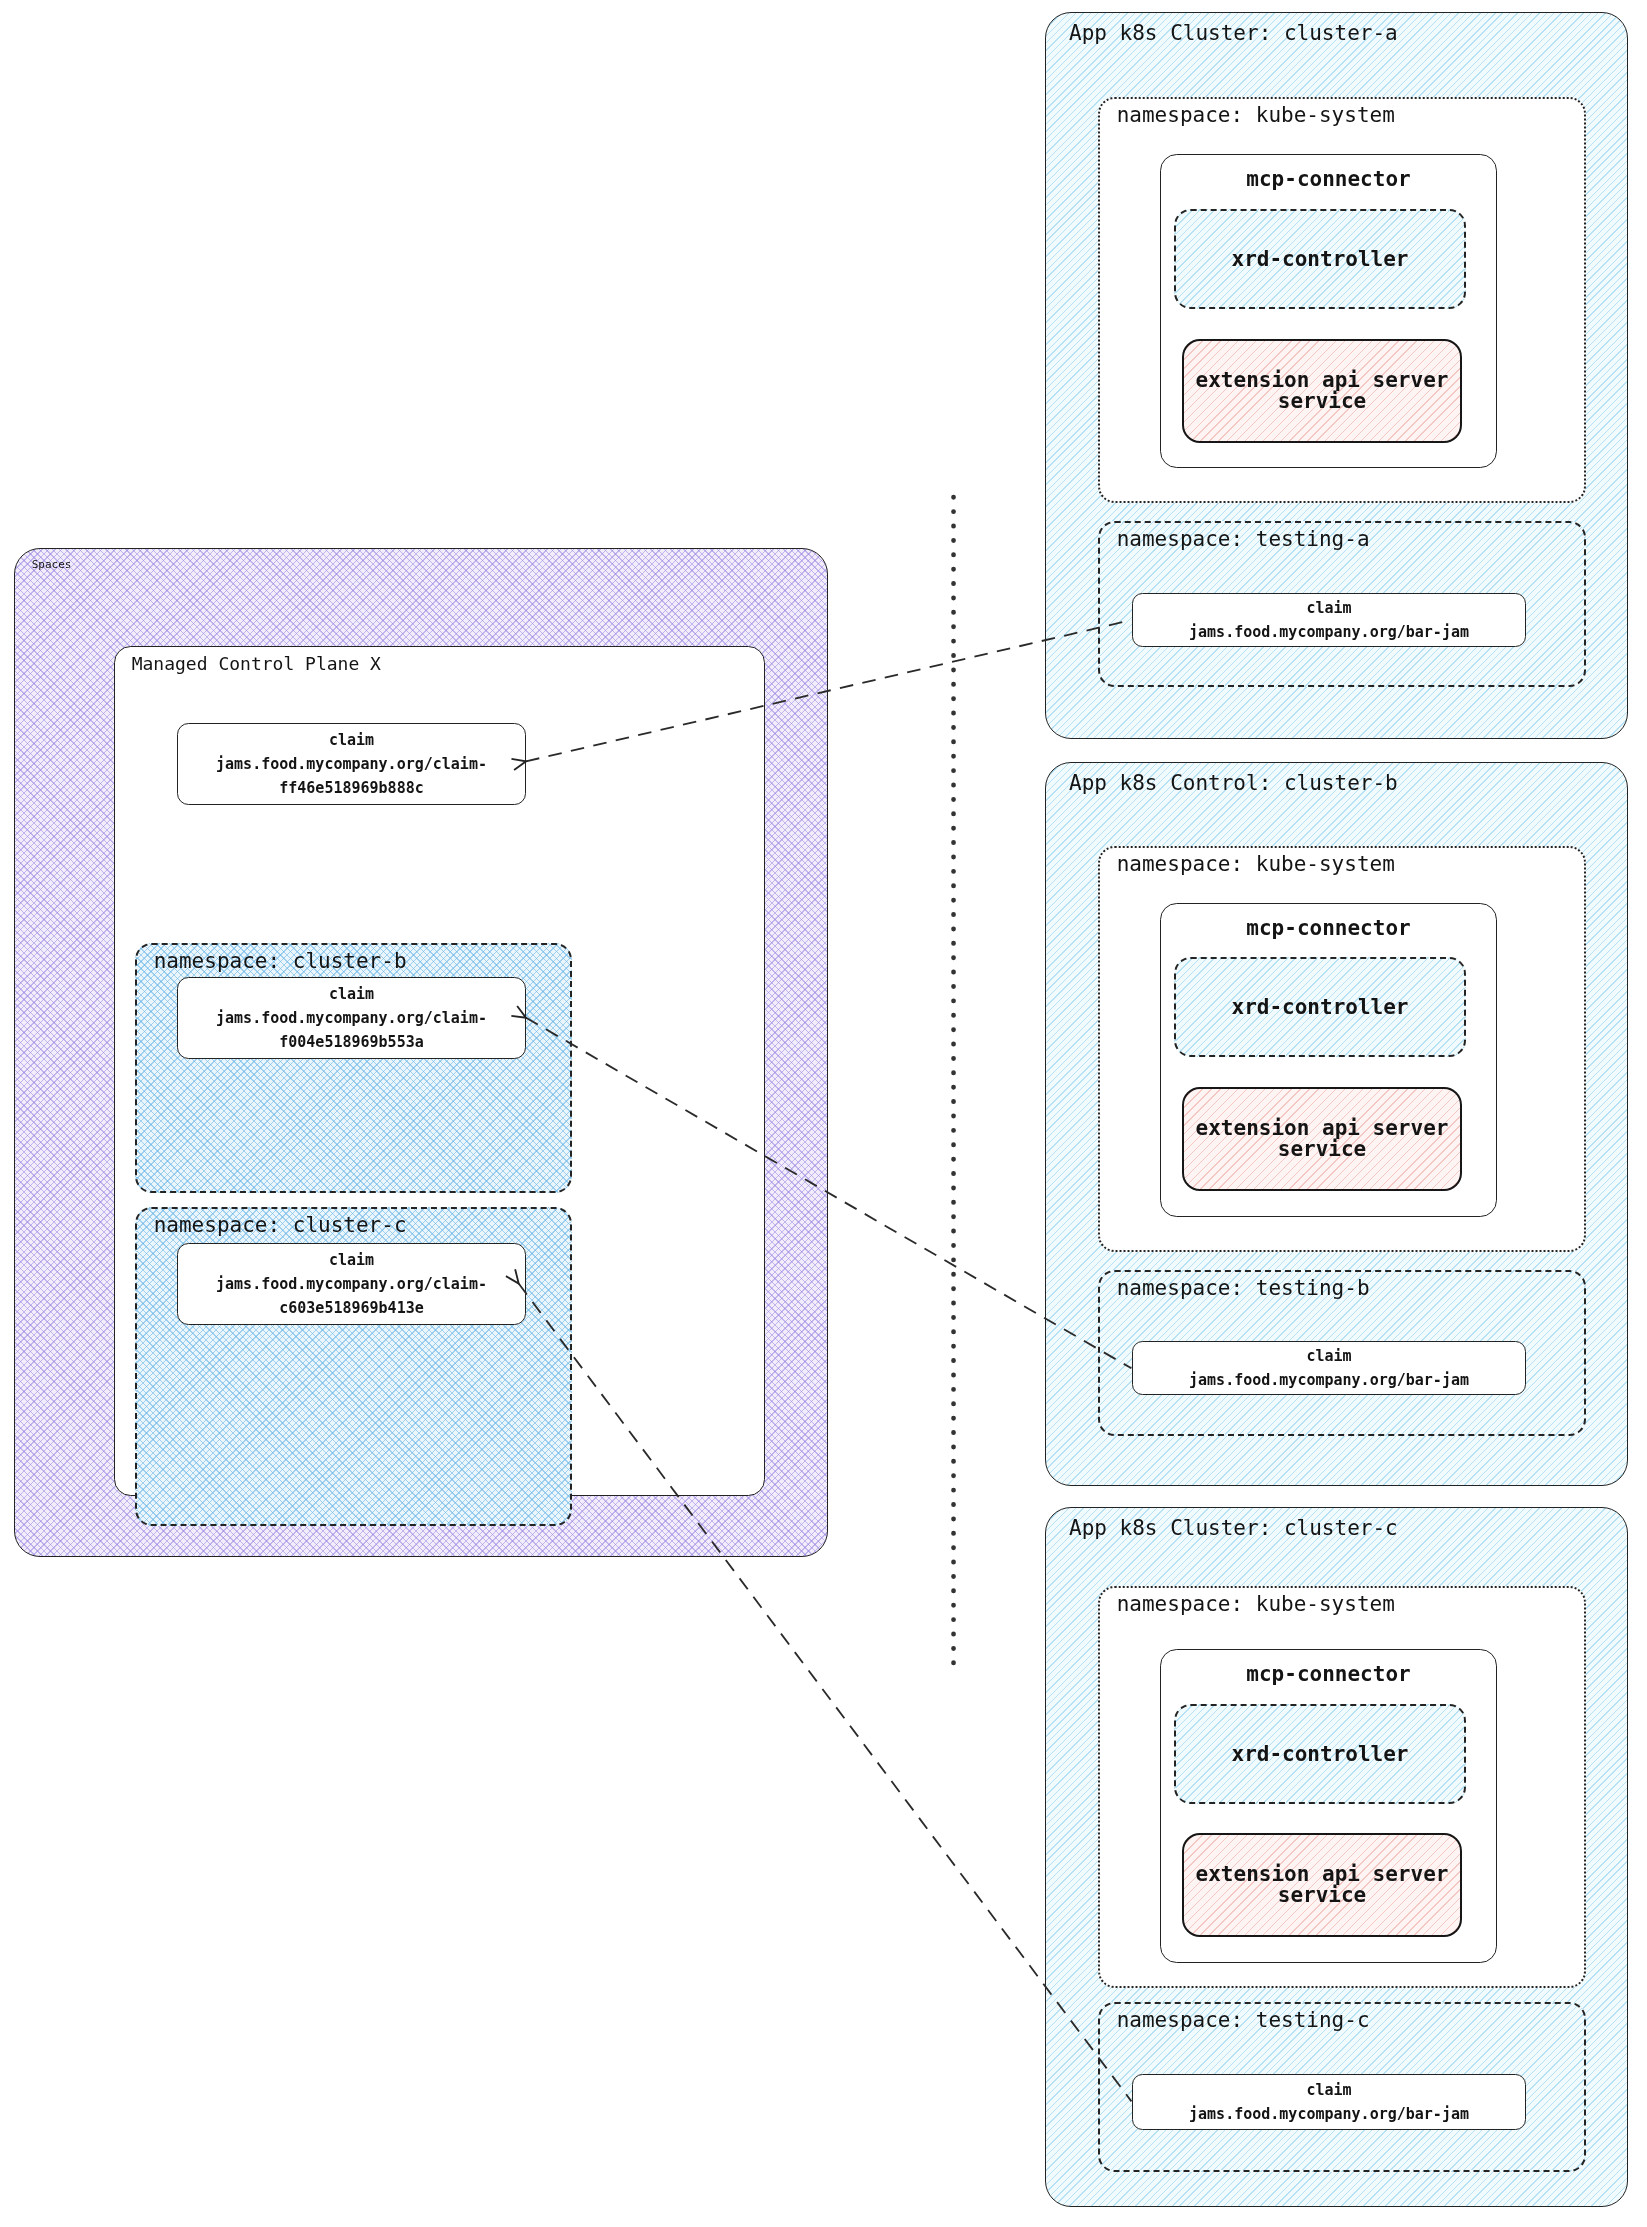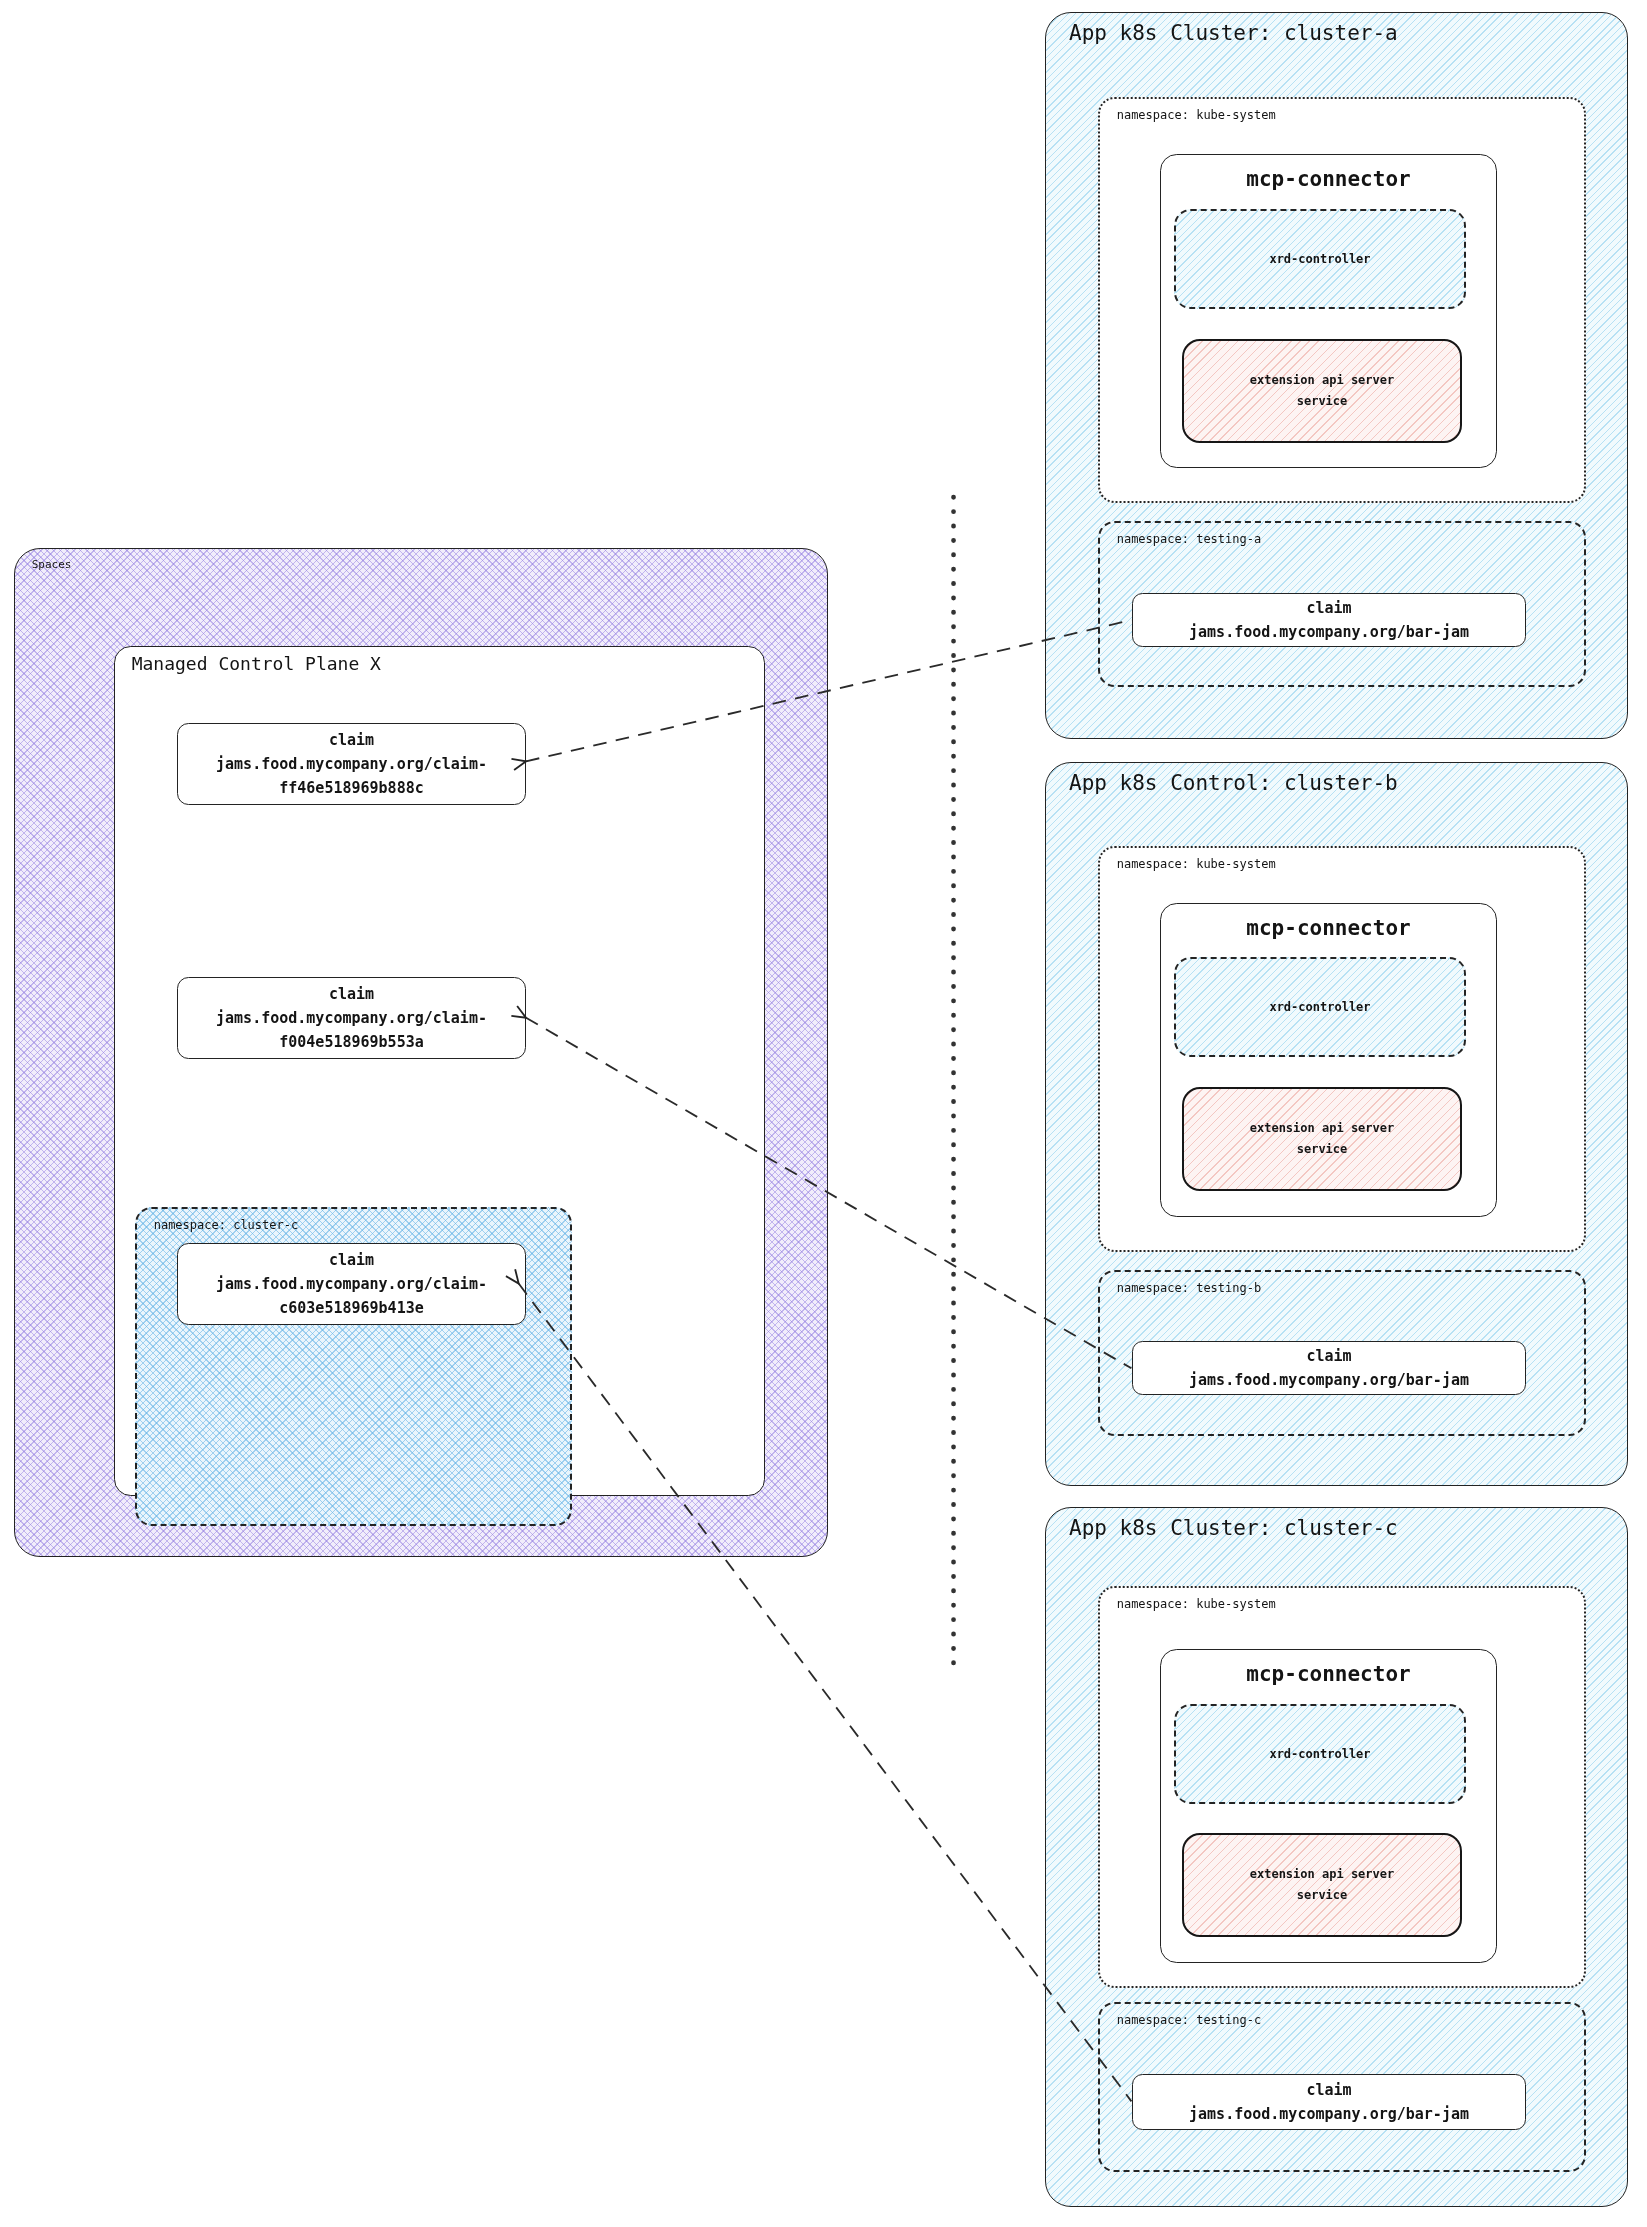--- a/index.html
+++ b/index.html
@@ -61,21 +61,21 @@
   
   .b-solid{border:1.6px solid #232323;}
   .b-solid-thick{border:2.6px solid #161616;}
   .b-dashed{border:2.1px dashed #232323;}
   .b-dotted{border:2.1px dotted #232323;}
   .r-lg{border-radius:26px;}
   .r-md{border-radius:16.7px;}
   .r-sm{border-radius:11.5px;}
   
   .fs-title{font-size:21px;line-height:25px;}
-  .fs-ns{font-size:12px;line-height:21px;}
+  .fs-ns{font-size:21px;line-height:21px;}
   .fs-claim{font-size:15px;line-height:24px;}
   .fs-small{font-size:11px;line-height:20px;}
   .fs-mcpx{font-size:18px;line-height:22px;}
   svg.connectors{position:absolute;left:0;top:0;pointer-events:none;}
 </style>
 </head>
 <body>
 
 <div class="canvas">
 
@@ -86,20 +86,23 @@
   <div class="box white-fill b-solid r-md" style="left:114px;top:646px;width:651px;height:850px;">
     <span class="label fs-mcpx">Managed Control Plane X</span>
   </div>
 
   <div class="box white-fill b-solid r-sm fill-center fs-claim" style="left:177px;top:723px;width:349px;height:82px;">
     <span>claim</span>
     <span>jams.food.mycompany.org/claim-</span>
     <span>ff46e518969b888c</span>
   </div>
 
+  <div class="box hatch-blue-cross b-dashed r-md" style="left:135px;top:943px;width:437px;height:250px;">
+    <span class="label fs-ns">namespace: cluster-b</span>
+  </div>
   <div class="box white-fill b-solid r-sm fill-center fs-claim" style="left:177px;top:977px;width:349px;height:82px;">
     <span>claim</span>
     <span>jams.food.mycompany.org/claim-</span>
     <span>f004e518969b553a</span>
   </div>
 
   <div class="box hatch-blue-cross b-dashed r-md" style="left:135px;top:1207px;width:437px;height:319px;">
     <span class="label fs-ns">namespace: cluster-c</span>
   </div>
   <div class="box white-fill b-solid r-sm fill-center fs-claim" style="left:177px;top:1243px;width:349px;height:82px;">

